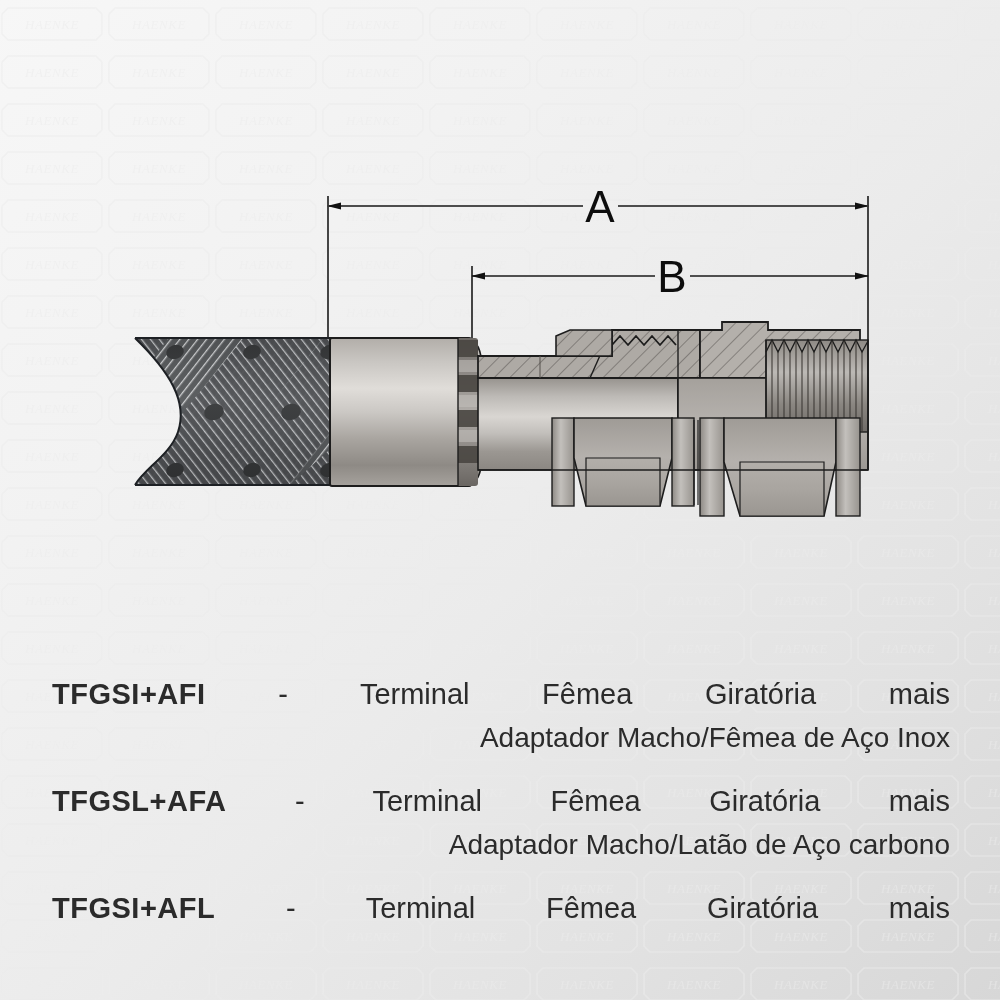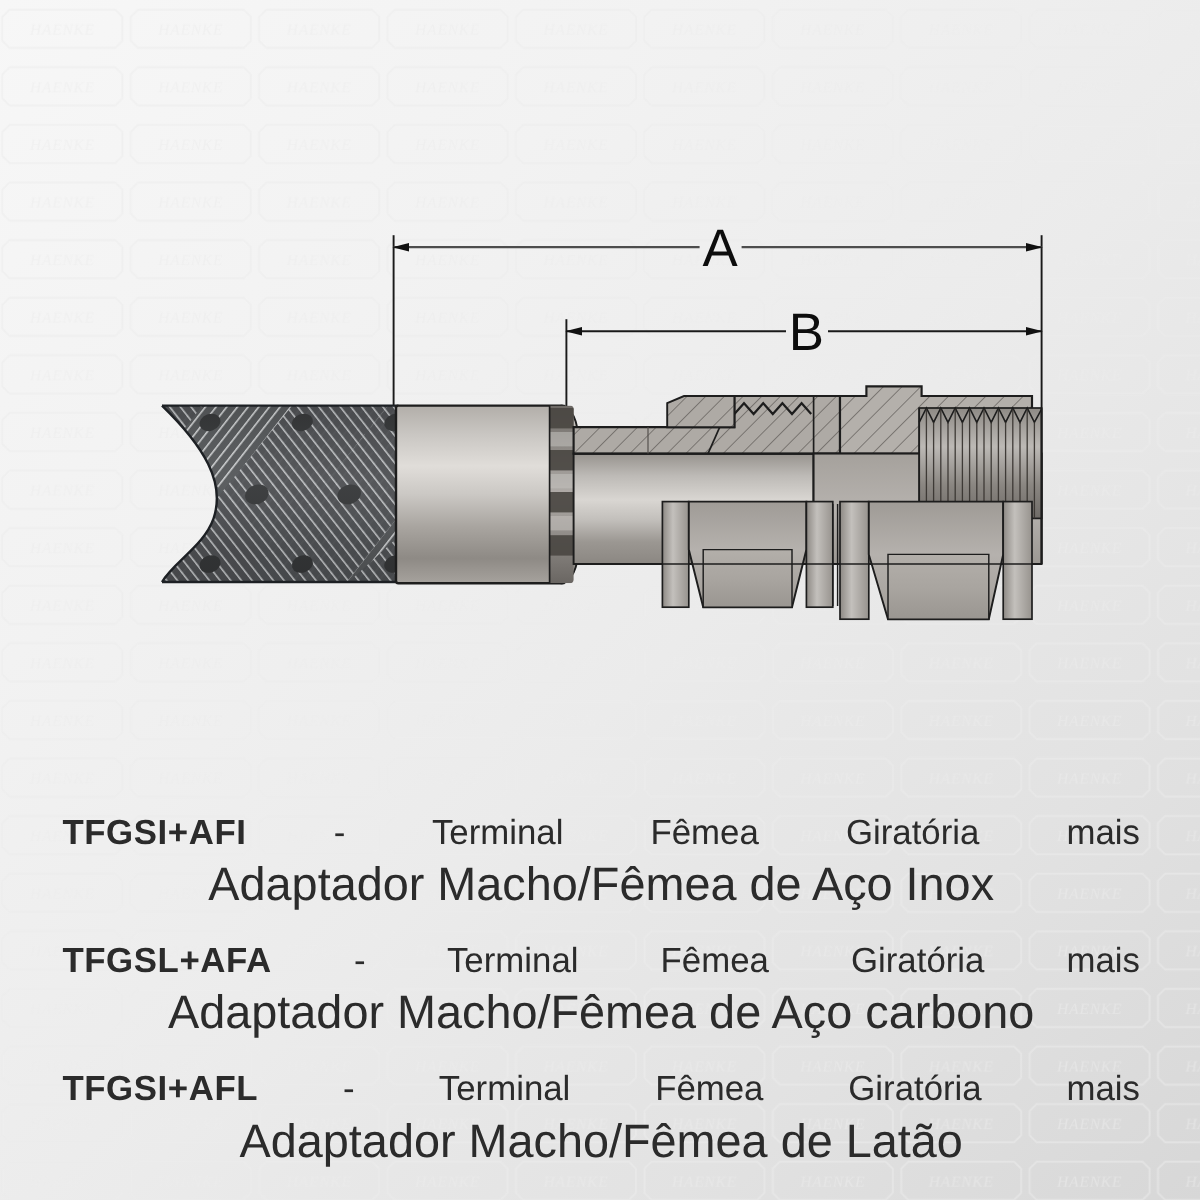--- a/index.html
+++ b/index.html
@@ -54,23 +54,23 @@
   }
   .cap-line-1 {
     font-size: 29px;
     line-height: 43px;
     text-align: justify;
     text-align-last: justify;
     white-space: nowrap;
     margin-top: 21px;
   }
   .cap-line-2 {
-    font-size: 39px;
+    font-size: 28px;
     line-height: 43px;
-    text-align: center;
+    text-align: right;
     white-space: nowrap;
   }
   .cap-code {
     font-weight: bold;
     letter-spacing: 0.5px;
   }
   .cap-dash {
     font-weight: normal;
   }
 </style>
@@ -351,26 +351,25 @@
       </div>
       <div class="cap-line-2">Adaptador Macho/Fêmea de Aço Inox</div>
     </div>
 
     <div class="caption-entry">
       <div class="cap-line-1">
         <span class="cap-code">TFGSL+AFA</span>
         <span class="cap-dash">-</span>
         <span>Terminal Fêmea Giratória mais</span>
       </div>
-      <div class="cap-line-2">Adaptador Macho/Fêmea de Aço carbono</div>
+      <div class="cap-line-2">Adaptador Macho/Latão de Aço carbono</div>
     </div>
 
     <div class="caption-entry">
       <div class="cap-line-1">
         <span class="cap-code">TFGSI+AFL</span>
         <span class="cap-dash">-</span>
         <span>Terminal Fêmea Giratória mais</span>
       </div>
-      <div class="cap-line-2">Adaptador Macho/Fêmea de Latão</div>
     </div>
 
   </div>
 </div>
 
 </body></html>

